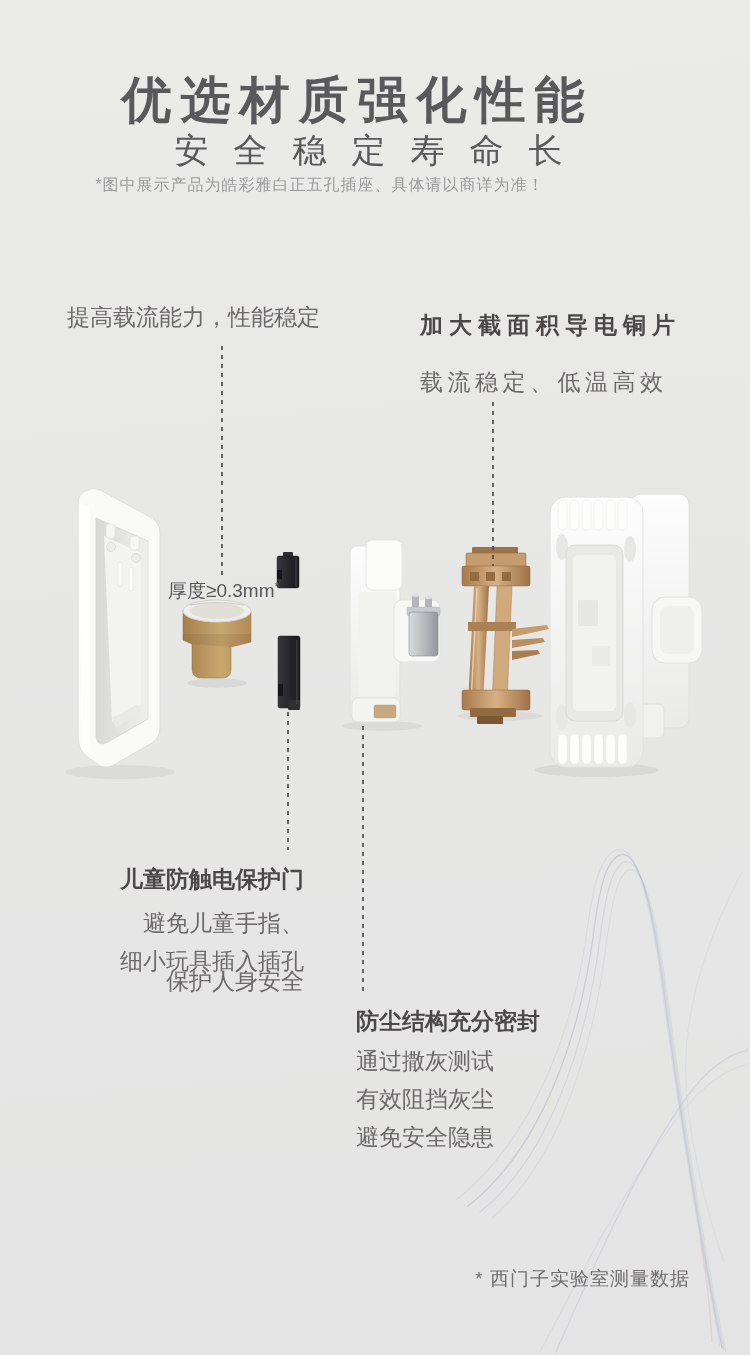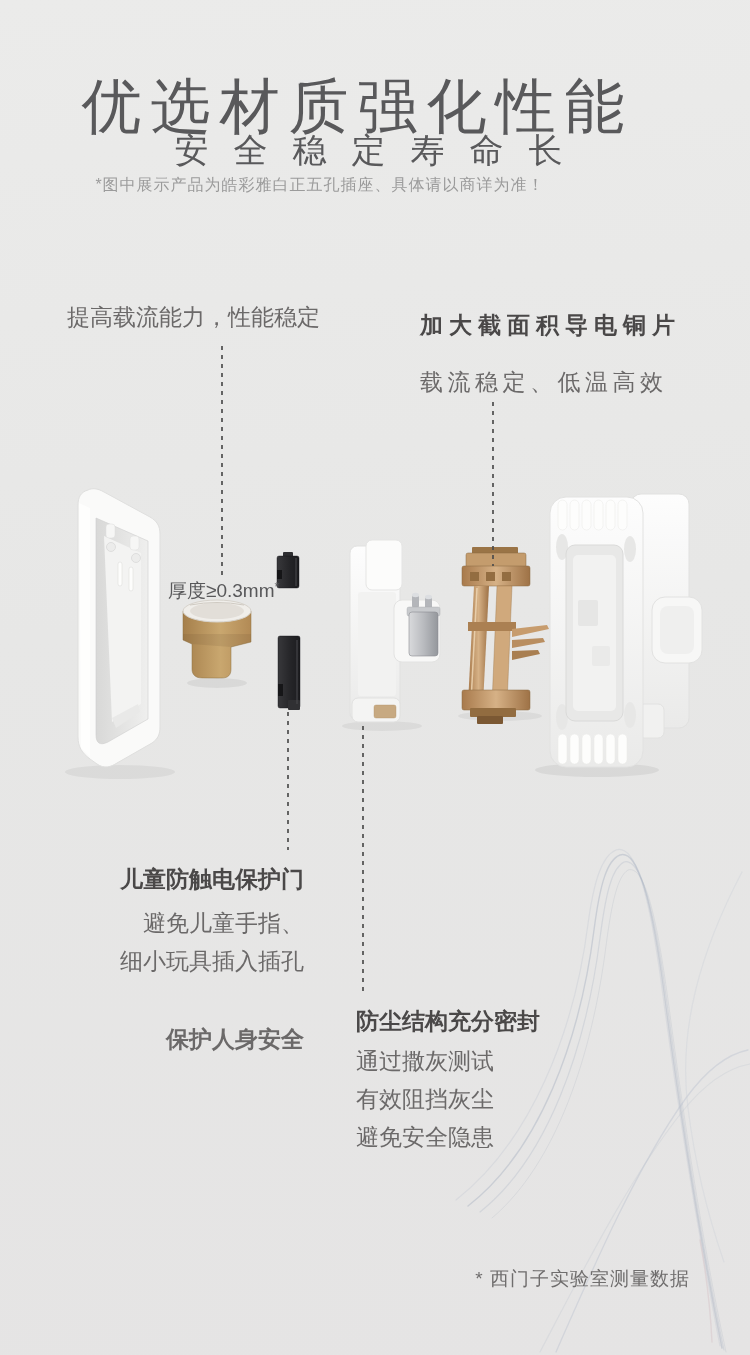--- a/index.html
+++ b/index.html
@@ -6,21 +6,21 @@
   .poster{
     position:relative;width:750px;height:1355px;overflow:hidden;
     background:linear-gradient(175deg,#ebebea 0%,#e7e7e6 45%,#e5e4e4 100%);
     font-family:"Liberation Sans","DejaVu Sans",sans-serif;
     color:#6b6969;
   }
   .scene{position:absolute;left:0;top:0;}
   .txt{position:absolute;white-space:nowrap;line-height:1.15;}
   .page-title{
     top:72px;left:0;width:706px;text-align:center;
-    font-size:60px;font-weight:400;color:#59595b;
+    font-size:50px;font-weight:700;color:#59595b;
     letter-spacing:9px;padding-left:9px;box-sizing:border-box;margin:0;
   }
   .page-subtitle{
     top:131px;left:0;width:750px;text-align:center;
     font-size:34px;font-weight:400;color:#59595b;
     letter-spacing:25px;padding-left:12px;box-sizing:border-box;
   }
   .disclaimer{
     top:176px;left:0;width:640px;text-align:center;
     font-size:16px;color:#9b9b9b;letter-spacing:1px;
@@ -30,21 +30,21 @@
   .ann-silver-title{top:266px;left:157px;}
   .ann-silver-desc{top:304px;left:67px;}
   .ann-copper-title{top:312px;left:420px;letter-spacing:6px;}
   .ann-copper-desc{top:369px;left:420px;letter-spacing:4.5px;}
   .thickness{top:580px;left:168px;font-size:19px;color:#58585a;}
   .thickness sup{font-size:13px;vertical-align:6px;}
   .right-col{right:446px;text-align:right;}
   .ann-child-title{top:866px;}
   .ann-child-l0{top:910px;}
   .ann-child-l1{top:948px;}
-  .ann-child-l2{top:1026px;font-weight:bold;}
+  .ann-child-l2{top:968px;}
   .left-col{left:356px;}
   .ann-dust-title{top:1008px;}
   .ann-dust-l0{top:1048px;}
   .ann-dust-l1{top:1086px;text-align:center;}
   .ann-dust-l2{top:1124px;}
   .footnote{top:1268px;right:60px;font-size:19px;color:#6f6d6d;letter-spacing:1px;}
 </style>
 </head>
 <body>
 

